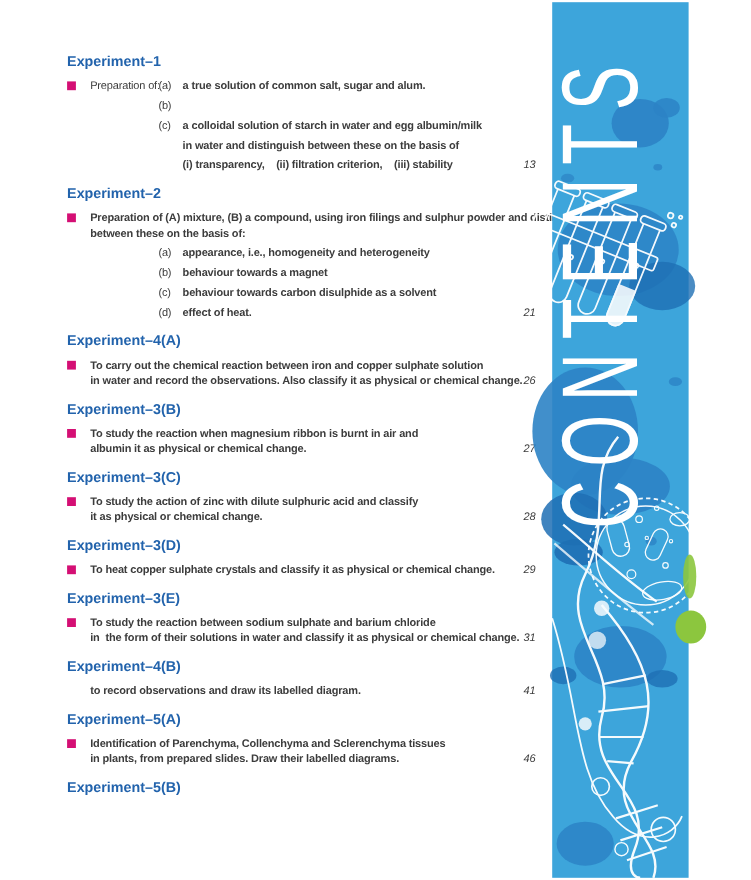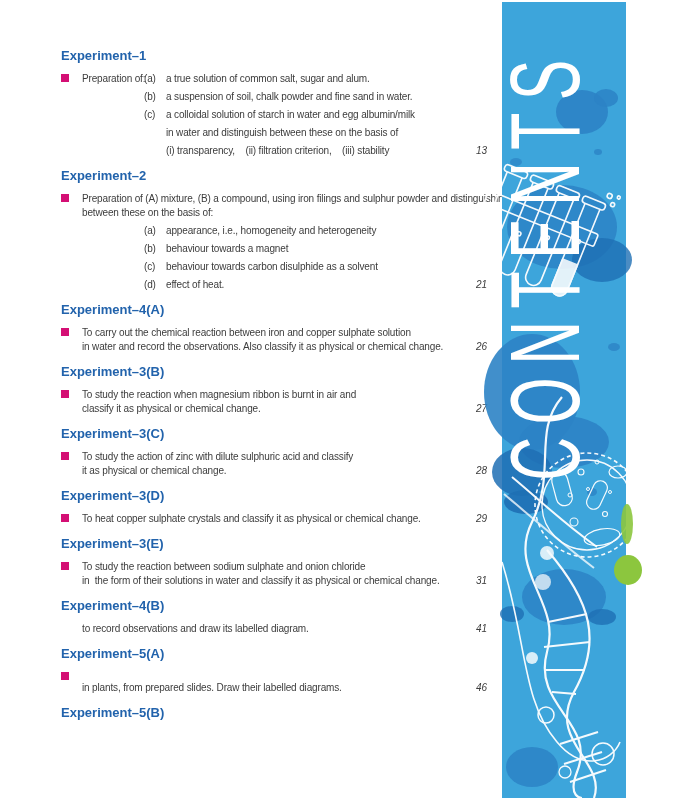--- a/index.html
+++ b/index.html
@@ -22,21 +22,21 @@
   }
   .r-sub{margin-top:5px;padding-left:83px;}
   .r-cont2{margin-top:5px;padding-left:105px;text-align:center;}
   .r-cont0{margin-top:1px;padding-left:21px;}
   .bullet-icon{
     width:8px;height:8px;background:#d40f74;flex:none;
     margin:2px 13px 0 0;
   }
   .row-lead{width:62px;flex:none;}
   .row-label{width:22px;flex:none;}
-  .row-text{flex:0 1 auto;}
+  .row-text{flex:0 1 auto;font-weight:bold;}
   .page-num{position:absolute;right:0;top:0;color:#3c3c3c;letter-spacing:0;font-style:italic;}
   
   .sidebar{
     position:absolute;left:502px;top:2px;width:124px;height:796px;
     background:#3da5db;overflow:visible;
   }
   .sidebar svg{position:absolute;left:0;top:0;overflow:visible;pointer-events:none;}
   .vtitle{
     position:absolute;left:43px;top:262px;
     transform:translate(-50%,-50%) rotate(-90deg) scaleX(0.62);
@@ -56,21 +56,20 @@
     <span class="row-lead">Preparation of:</span>
     <span class="row-label">(a)</span>
     <span class="row-text">a true solution of common salt, sugar and alum.</span>
     
   </div>
 
   <div class="row r-sub">
     
     
     <span class="row-label">(b)</span>
-    <span class="row-text">a suspension of soil, chalk powder and fine sand in water.</span>
     
   </div>
 
   <div class="row r-sub">
     
     
     <span class="row-label">(c)</span>
     <span class="row-text">a colloidal solution of starch in water and egg albumin/milk</span>
     
   </div>
@@ -175,21 +174,21 @@
     
     
     <span class="row-text">To study the reaction when magnesium ribbon is burnt in air and</span>
     
   </div>
 
   <div class="row r-cont0">
     
     
     
-    <span class="row-text">classify it as physical or chemical change.</span>
+    <span class="row-text">albumin it as physical or chemical change.</span>
     <span class="page-num">27</span>
   </div>
 </div>
   </div>
 
   <div class="section">
     <div class="section-heading">Experiment–3(C)</div>
     <div class="section-rows">
   <div class="row r-bullet">
     <span class="bullet-icon"></span>
@@ -222,21 +221,21 @@
 </div>
   </div>
 
   <div class="section">
     <div class="section-heading">Experiment–3(E)</div>
     <div class="section-rows">
   <div class="row r-bullet">
     <span class="bullet-icon"></span>
     
     
-    <span class="row-text">To study the reaction between sodium sulphate and onion chloride</span>
+    <span class="row-text">To study the reaction between sodium sulphate and barium chloride</span>
     
   </div>
 
   <div class="row r-cont0">
     
     
     
     <span class="row-text">in  the form of their solutions in water and classify it as physical or chemical change.</span>
     <span class="page-num">31</span>
   </div>
@@ -258,20 +257,21 @@
 </div>
   </div>
 
   <div class="section">
     <div class="section-heading">Experiment–5(A)</div>
     <div class="section-rows">
   <div class="row r-bullet">
     <span class="bullet-icon"></span>
     
     
+    <span class="row-text">Identification of Parenchyma, Collenchyma and Sclerenchyma tissues</span>
     
   </div>
 
   <div class="row r-cont0">
     
     
     
     <span class="row-text">in plants, from prepared slides. Draw their labelled diagrams.</span>
     <span class="page-num">46</span>
   </div>

